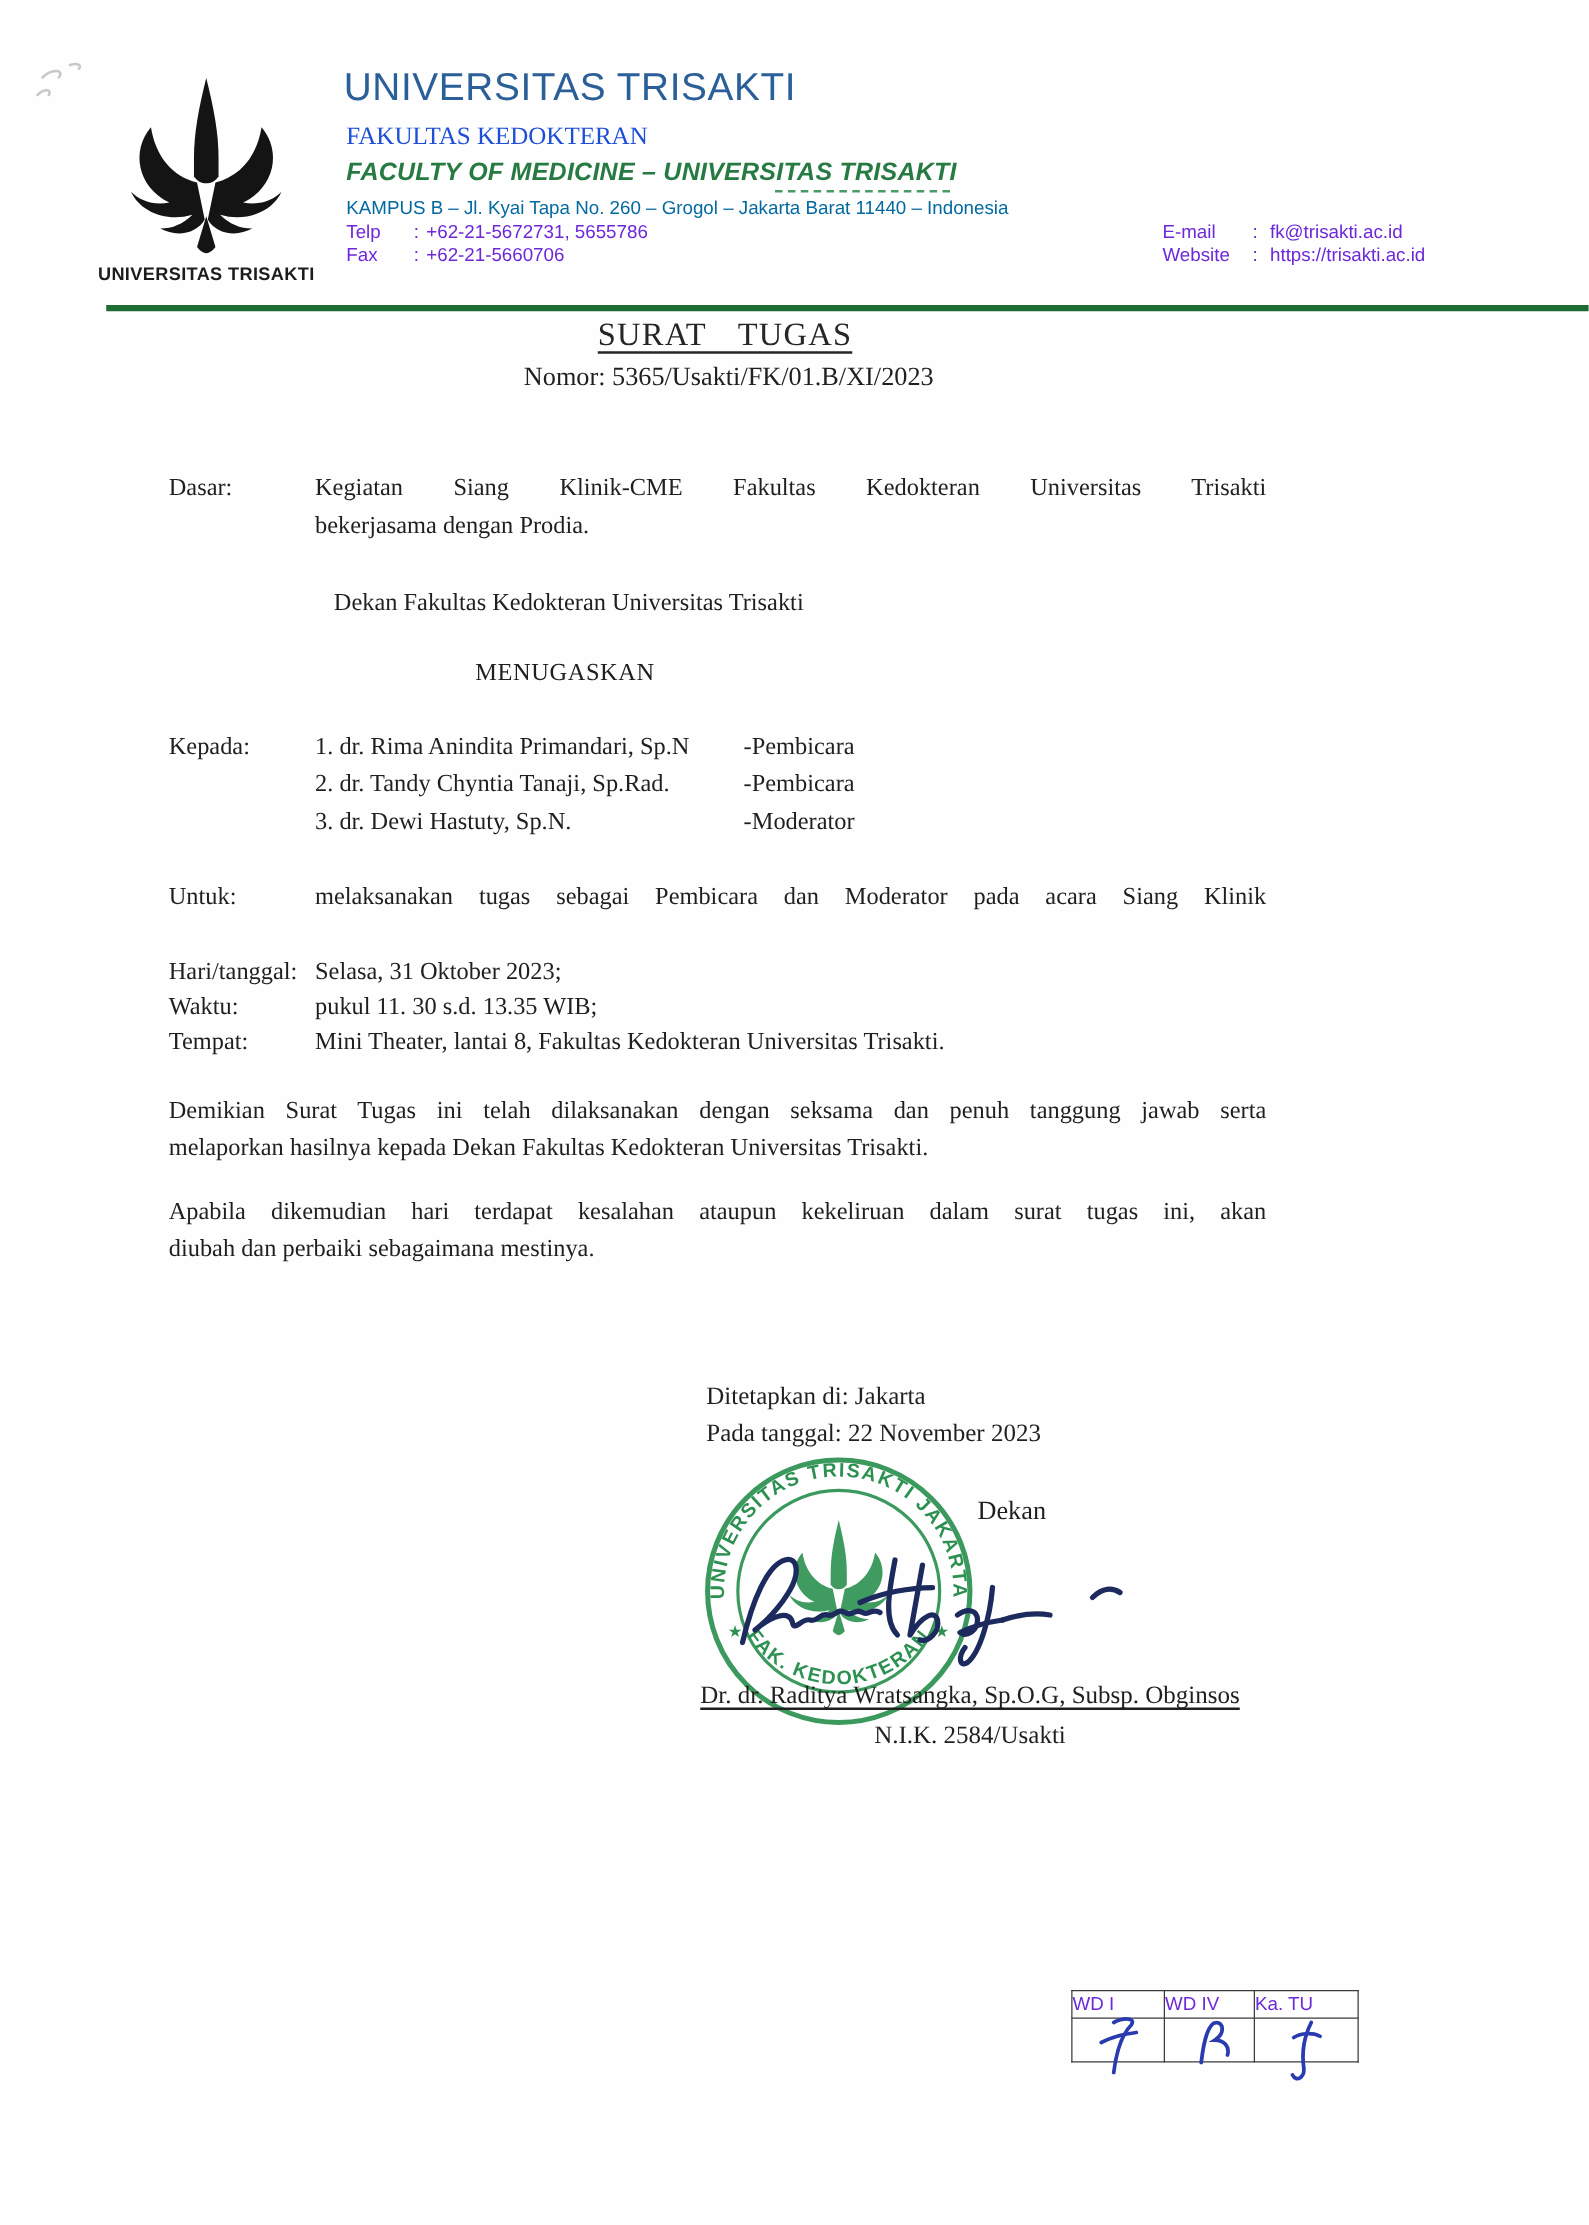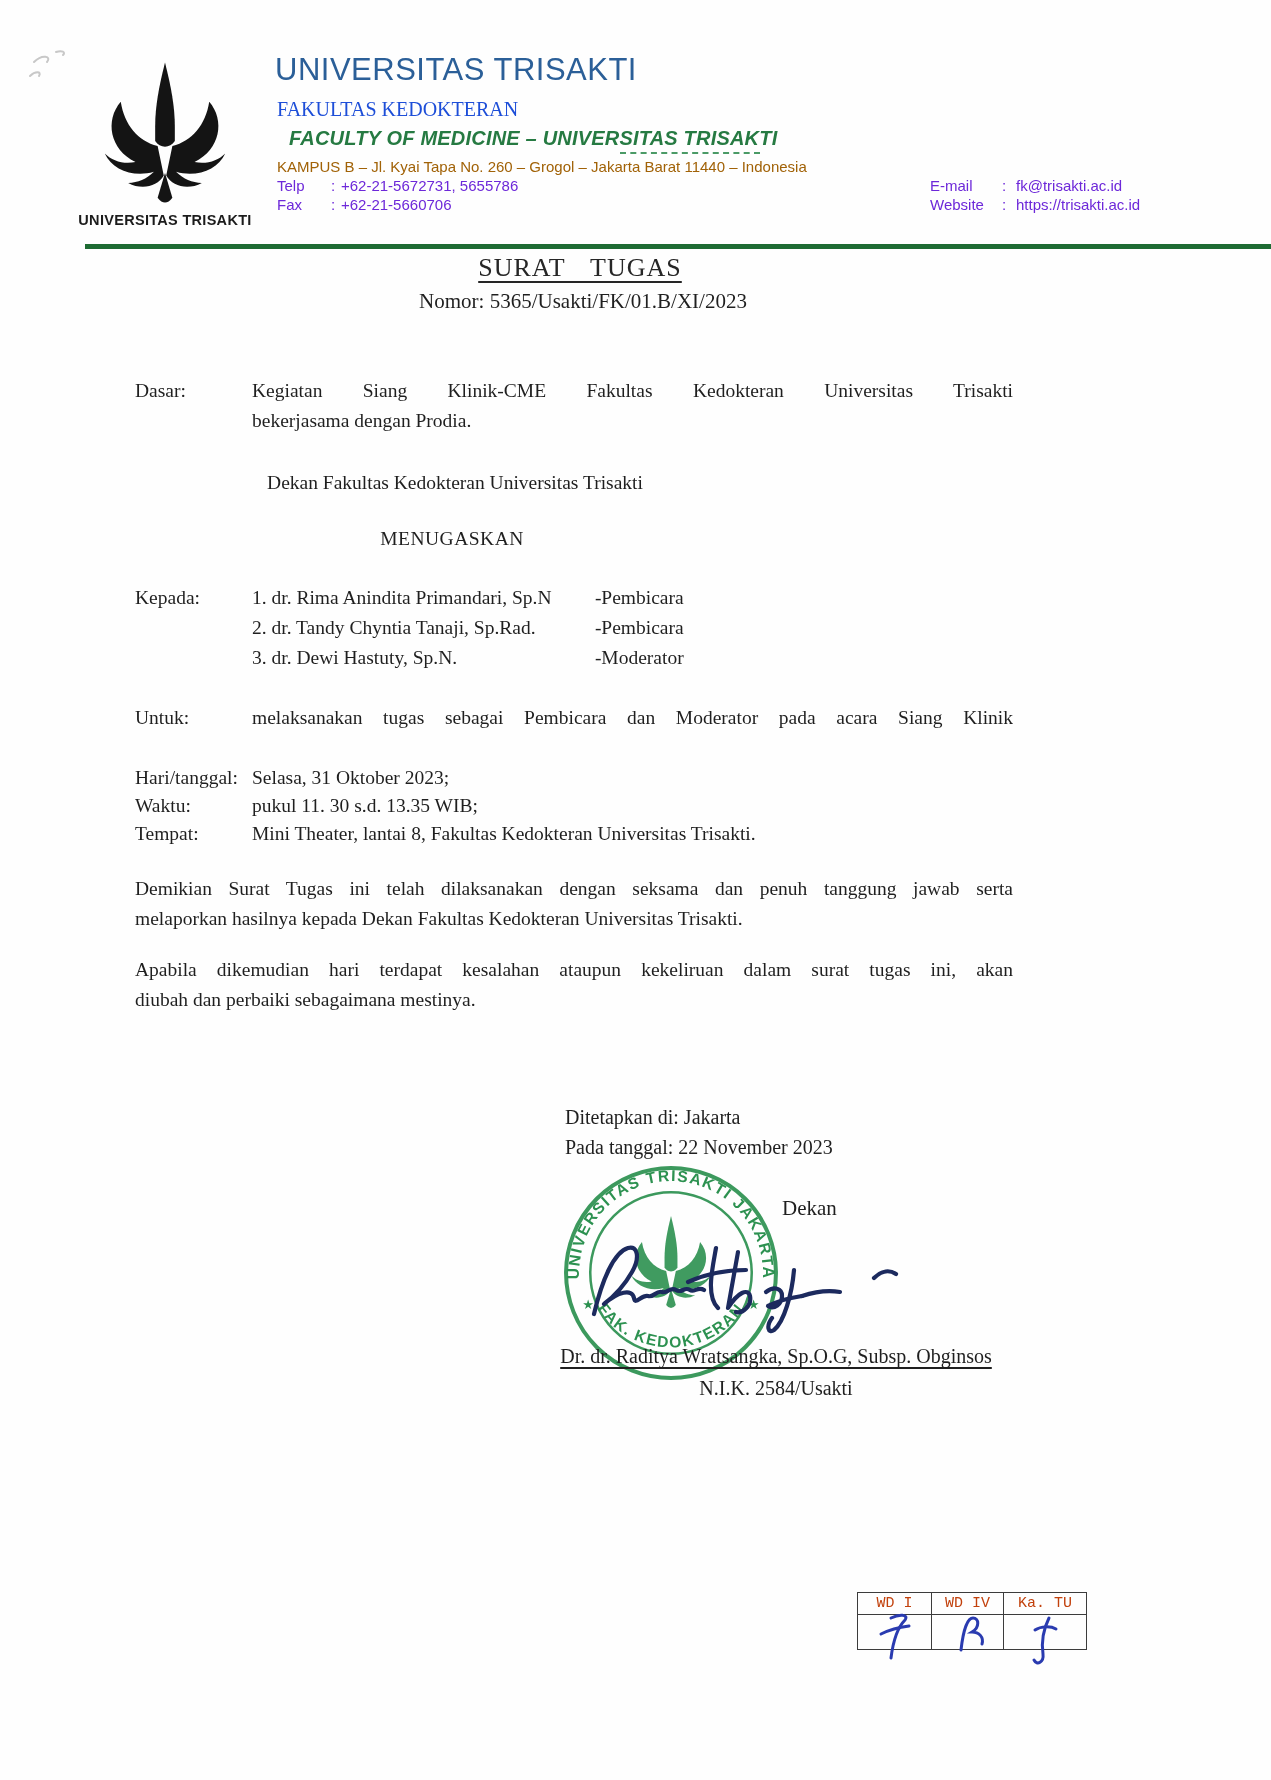--- a/index.html
+++ b/index.html
@@ -14,24 +14,24 @@
   .logo-caption{
     left:72px;top:212px;width:186px;text-align:center;
     font-family:"Liberation Sans",sans-serif;font-weight:bold;
     font-size:14.5px;color:#1c1c1c;letter-spacing:.3px;
   }
   .hdr-uni{left:275px;top:52px;font-family:"Liberation Sans",sans-serif;
     font-size:31px;color:#2b5f98;letter-spacing:.5px;}
   .hdr-fak{left:277px;top:98px;font-family:Liberation Serif, serif;
     font-size:20px;color:#1d4ed8;}
   .hdr-fen{left:277px;top:127px;font-family:"Liberation Sans",sans-serif;
-    font-size:20px;color:#267a42;font-weight:bold;font-style:italic;letter-spacing:.2px;margin-left:12px;}
+    font-size:20px;color:#267a42;font-weight:bold;font-style:italic;letter-spacing:.2px;}
   .fen-dash{left:620px;top:152px;width:140px;border-bottom:2px dashed #4a9a66;height:0;}
   .hdr-addr{left:277px;top:158px;font-family:"Liberation Sans",sans-serif;
-    font-size:15px;color:#a16207;}
+    font-size:15px;color:#0369a1;}
   .contact-row{font-family:"Liberation Sans",sans-serif;font-size:15px;color:#6d28d9;
     display:flex;align-items:flex-end;}
   .contact-row .lab{display:inline-block;width:48px;}
   .contact-row .sep{display:inline-block;width:16px;text-align:center;}
   .rcontact-row{font-family:"Liberation Sans",sans-serif;font-size:15px;color:#6d28d9;display:flex;}
   .rcontact-row .lab{display:inline-block;width:62px;}
   .rcontact-row .sep{display:inline-block;width:24px;text-align:center;}
   .divider{left:85px;right:0;top:244px;height:5px;background:#1e6b33;}
   
   .doc-title{top:253px;left:580px;transform:translateX(-50%);
@@ -49,22 +49,22 @@
   .wide{left:135px;width:878px;}
   .krow .nm{display:inline-block;width:338px;}
   
   .sig-line{left:565px;font-size:20px;line-height:30px;white-space:nowrap;}
   .dekan{left:782px;top:1196px;font-size:21px;}
   .sig-name{left:776px;top:1345px;transform:translateX(-50%);font-size:20px;
     text-decoration:underline;text-underline-offset:4px;white-space:nowrap;}
   .sig-nik{left:776px;top:1377px;transform:translateX(-50%);font-size:20px;white-space:nowrap;}
   
   .ftable{left:857px;top:1592px;border-collapse:collapse;}
-  .ftable td{border:1.6px solid #3c3c3c;font-size:15px;text-align:center;
-    padding:0;font-family:Liberation Mono, monospace;color:#c2410c;}
+  .ftable td{border:1.6px solid #3c3c3c;font-size:15px;text-align:left;
+    padding:0;font-family:Liberation Sans, sans-serif;color:#6d28d9;}
   .ftable tr.h td{height:21px;}
   .ftable tr.s td{height:34px;}
   .c1{width:73px;} .c2{width:71px;} .c3{width:82px;}
 </style>
 </head>
 <body>
 
 <svg class="abs" style="left:26px;top:44px;" width="70" height="50" viewBox="0 0 70 50">
   <path d="M8 18 C16 10 26 12 21 18 M4 32 C9 27 16 27 13 32 M30 8 C36 6 40 8 37 11" stroke="#9a9a9a" stroke-width="2" fill="none" opacity="0.55" stroke-linecap="round"></path>
 </svg>

